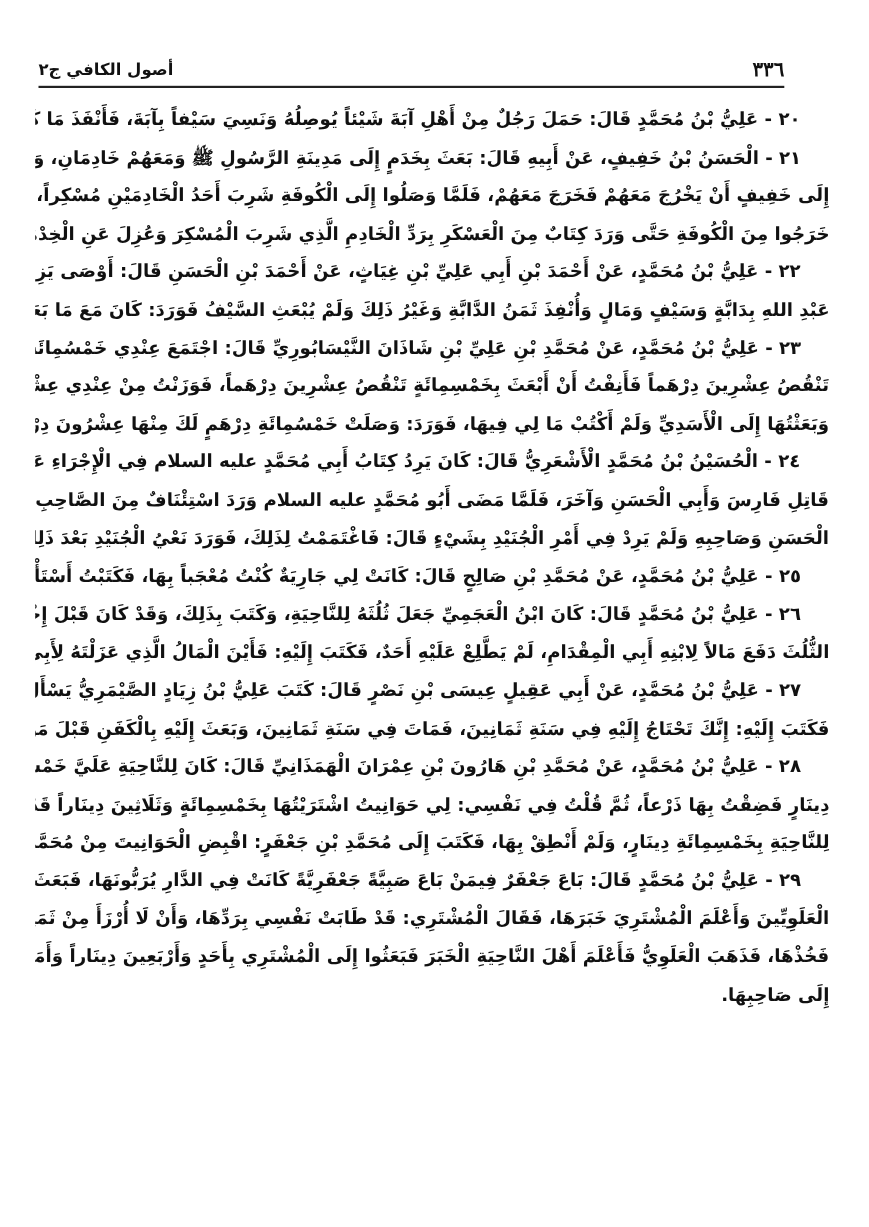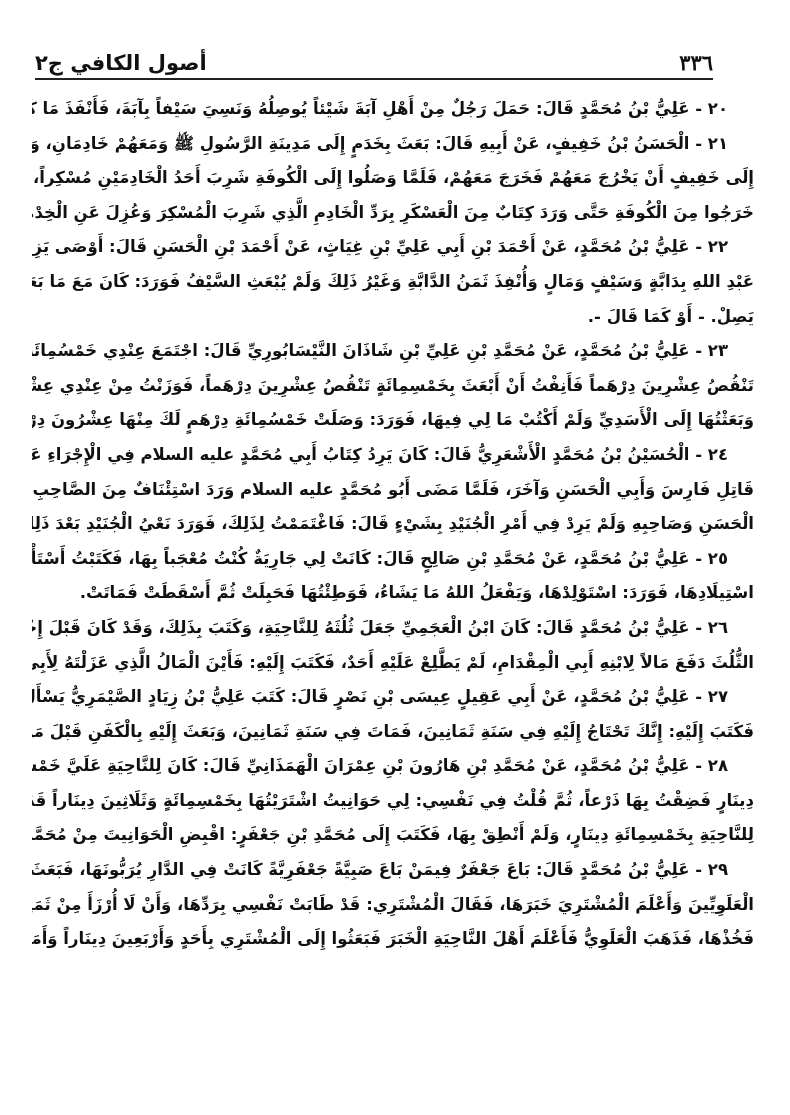--- a/index.html
+++ b/index.html
@@ -28,27 +28,27 @@
     height: 34px;
     display: flex;
     flex-direction: row;
     justify-content: space-between;
     align-items: flex-end;
     direction: rtl;
   }
   .page-number {
     font-family: Liberation Sans, sans-serif;
     font-weight: bold;
-    font-size: 21px;
+    font-size: 18px;
     line-height: 22px;
   }
   .book-title {
     font-family: "DejaVu Sans", sans-serif;
     font-weight: bold;
-    font-size: 21px;
+    font-size: 15px;
     line-height: 22px;
     text-align: center;
   }
   .header-rule {
     position: absolute;
     left: 35px;
     top: 78px;
     width: 678px;
     height: 0;
     border-top: 2px solid #222;
@@ -101,38 +101,36 @@
 
     <div class="hadith">
       <span class="line first">٢١ - الْحَسَنُ بْنُ خَفِيفٍ، عَنْ أَبِيهِ قَالَ: بَعَثَ بِخَدَمٍ إِلَى مَدِينَةِ الرَّسُولِ ﷺ وَمَعَهُمْ خَادِمَانِ، وَكَتَبَ</span>
       <span class="line">إِلَى خَفِيفٍ أَنْ يَخْرُجَ مَعَهُمْ فَخَرَجَ مَعَهُمْ، فَلَمَّا وَصَلُوا إِلَى الْكُوفَةِ شَرِبَ أَحَدُ الْخَادِمَيْنِ مُسْكِراً، فَمَا</span>
       <span class="line last">خَرَجُوا مِنَ الْكُوفَةِ حَتَّى وَرَدَ كِتَابٌ مِنَ الْعَسْكَرِ بِرَدِّ الْخَادِمِ الَّذِي شَرِبَ الْمُسْكِرَ وَعُزِلَ عَنِ الْخِدْمَةِ.</span>
     </div>
 
     <div class="hadith">
       <span class="line first">٢٢ - عَلِيُّ بْنُ مُحَمَّدٍ، عَنْ أَحْمَدَ بْنِ أَبِي عَلِيِّ بْنِ غِيَاثٍ، عَنْ أَحْمَدَ بْنِ الْحَسَنِ قَالَ: أَوْصَى يَزِيدُ بْنُ</span>
       <span class="line">عَبْدِ اللهِ بِدَابَّةٍ وَسَيْفٍ وَمَالٍ وَأُنْفِذَ ثَمَنُ الدَّابَّةِ وَغَيْرُ ذَلِكَ وَلَمْ يُبْعَثِ السَّيْفُ فَوَرَدَ: كَانَ مَعَ مَا بَعَثْتُمْ سَيْفٌ فَلَمْ</span>
-      <span class="line last">يَصِلْ. - أَوْ كَمَا قَالَ -.</span>
     </div>
 
     <div class="hadith">
       <span class="line first">٢٣ - عَلِيُّ بْنُ مُحَمَّدٍ، عَنْ مُحَمَّدِ بْنِ عَلِيِّ بْنِ شَاذَانَ النَّيْسَابُورِيِّ قَالَ: اجْتَمَعَ عِنْدِي خَمْسُمِائَةِ دِرْهَمٍ</span>
       <span class="line">تَنْقُصُ عِشْرِينَ دِرْهَماً فَأَنِفْتُ أَنْ أَبْعَثَ بِخَمْسِمِائَةٍ تَنْقُصُ عِشْرِينَ دِرْهَماً، فَوَزَنْتُ مِنْ عِنْدِي عِشْرِينَ دِرْهَماً</span>
       <span class="line last">وَبَعَثْتُهَا إِلَى الْأَسَدِيِّ وَلَمْ أَكْتُبْ مَا لِي فِيهَا، فَوَرَدَ: وَصَلَتْ خَمْسُمِائَةِ دِرْهَمٍ لَكَ مِنْهَا عِشْرُونَ دِرْهَماً.</span>
     </div>
 
     <div class="hadith">
       <span class="line first">٢٤ - الْحُسَيْنُ بْنُ مُحَمَّدٍ الْأَشْعَرِيُّ قَالَ: كَانَ يَرِدُ كِتَابُ أَبِي مُحَمَّدٍ عليه السلام فِي الْإِجْرَاءِ عَلَى الْجُنَيْدِ</span>
       <span class="line">قَاتِلِ فَارِسَ وَأَبِي الْحَسَنِ وَآخَرَ، فَلَمَّا مَضَى أَبُو مُحَمَّدٍ عليه السلام وَرَدَ اسْتِئْنَافٌ مِنَ الصَّاحِبِ لِإِجْرَاءِ أَبِي</span>
       <span class="line last">الْحَسَنِ وَصَاحِبِهِ وَلَمْ يَرِدْ فِي أَمْرِ الْجُنَيْدِ بِشَيْءٍ قَالَ: فَاغْتَمَمْتُ لِذَلِكَ، فَوَرَدَ نَعْيُ الْجُنَيْدِ بَعْدَ ذَلِكَ.</span>
     </div>
 
     <div class="hadith">
       <span class="line first">٢٥ - عَلِيُّ بْنُ مُحَمَّدٍ، عَنْ مُحَمَّدِ بْنِ صَالِحٍ قَالَ: كَانَتْ لِي جَارِيَةٌ كُنْتُ مُعْجَباً بِهَا، فَكَتَبْتُ أَسْتَأْمِرُ فِي</span>
-      <span class="line last">اسْتِيلَادِهَا، فَوَرَدَ: اسْتَوْلِدْهَا، وَيَفْعَلُ اللهُ مَا يَشَاءُ، فَوَطِئْتُهَا فَحَبِلَتْ ثُمَّ أَسْقَطَتْ فَمَاتَتْ.</span>
     </div>
 
     <div class="hadith">
       <span class="line first">٢٦ - عَلِيُّ بْنُ مُحَمَّدٍ قَالَ: كَانَ ابْنُ الْعَجَمِيِّ جَعَلَ ثُلُثَهُ لِلنَّاحِيَةِ، وَكَتَبَ بِذَلِكَ، وَقَدْ كَانَ قَبْلَ إِخْرَاجِهِ</span>
       <span class="line last">الثُّلُثَ دَفَعَ مَالاً لِابْنِهِ أَبِي الْمِقْدَامِ، لَمْ يَطَّلِعْ عَلَيْهِ أَحَدٌ، فَكَتَبَ إِلَيْهِ: فَأَيْنَ الْمَالُ الَّذِي عَزَلْتَهُ لِأَبِي الْمِقْدَامِ؟.</span>
     </div>
 
     <div class="hadith">
       <span class="line first">٢٧ - عَلِيُّ بْنُ مُحَمَّدٍ، عَنْ أَبِي عَقِيلٍ عِيسَى بْنِ نَصْرٍ قَالَ: كَتَبَ عَلِيُّ بْنُ زِيَادٍ الصَّيْمَرِيُّ يَسْأَلُ كَفَناً،</span>
       <span class="line last">فَكَتَبَ إِلَيْهِ: إِنَّكَ تَحْتَاجُ إِلَيْهِ فِي سَنَةِ ثَمَانِينَ، فَمَاتَ فِي سَنَةِ ثَمَانِينَ، وَبَعَثَ إِلَيْهِ بِالْكَفَنِ قَبْلَ مَوْتِهِ بِأَيَّامٍ.</span>
@@ -141,16 +139,17 @@
     <div class="hadith">
       <span class="line first">٢٨ - عَلِيُّ بْنُ مُحَمَّدٍ، عَنْ مُحَمَّدِ بْنِ هَارُونَ بْنِ عِمْرَانَ الْهَمَذَانِيِّ قَالَ: كَانَ لِلنَّاحِيَةِ عَلَيَّ خَمْسُمِائَةِ</span>
       <span class="line">دِينَارٍ فَضِقْتُ بِهَا ذَرْعاً، ثُمَّ قُلْتُ فِي نَفْسِي: لِي حَوَانِيتُ اشْتَرَيْتُهَا بِخَمْسِمِائَةٍ وَثَلَاثِينَ دِينَاراً قَدْ جَعَلْتُهَا</span>
       <span class="line">لِلنَّاحِيَةِ بِخَمْسِمِائَةِ دِينَارٍ، وَلَمْ أَنْطِقْ بِهَا، فَكَتَبَ إِلَى مُحَمَّدِ بْنِ جَعْفَرٍ: اقْبِضِ الْحَوَانِيتَ مِنْ مُحَمَّدِ بْنِ</span>
     </div>
 
     <div class="hadith">
       <span class="line first">٢٩ - عَلِيُّ بْنُ مُحَمَّدٍ قَالَ: بَاعَ جَعْفَرٌ فِيمَنْ بَاعَ صَبِيَّةً جَعْفَرِيَّةً كَانَتْ فِي الدَّارِ يُرَبُّونَهَا، فَبَعَثَ بَعْضَ</span>
       <span class="line">الْعَلَوِيِّينَ وَأَعْلَمَ الْمُشْتَرِيَ خَبَرَهَا، فَقَالَ الْمُشْتَرِي: قَدْ طَابَتْ نَفْسِي بِرَدِّهَا، وَأَنْ لَا أُرْزَأَ مِنْ ثَمَنِهَا شَيْئاً،</span>
       <span class="line">فَخُذْهَا، فَذَهَبَ الْعَلَوِيُّ فَأَعْلَمَ أَهْلَ النَّاحِيَةِ الْخَبَرَ فَبَعَثُوا إِلَى الْمُشْتَرِي بِأَحَدٍ وَأَرْبَعِينَ دِينَاراً وَأَمَرُوهُ بِدَفْعِهَا</span>
+      <span class="line last">إِلَى صَاحِبِهَا.</span>
     </div>
 
   </div>
 </div>
 
 </body></html>

